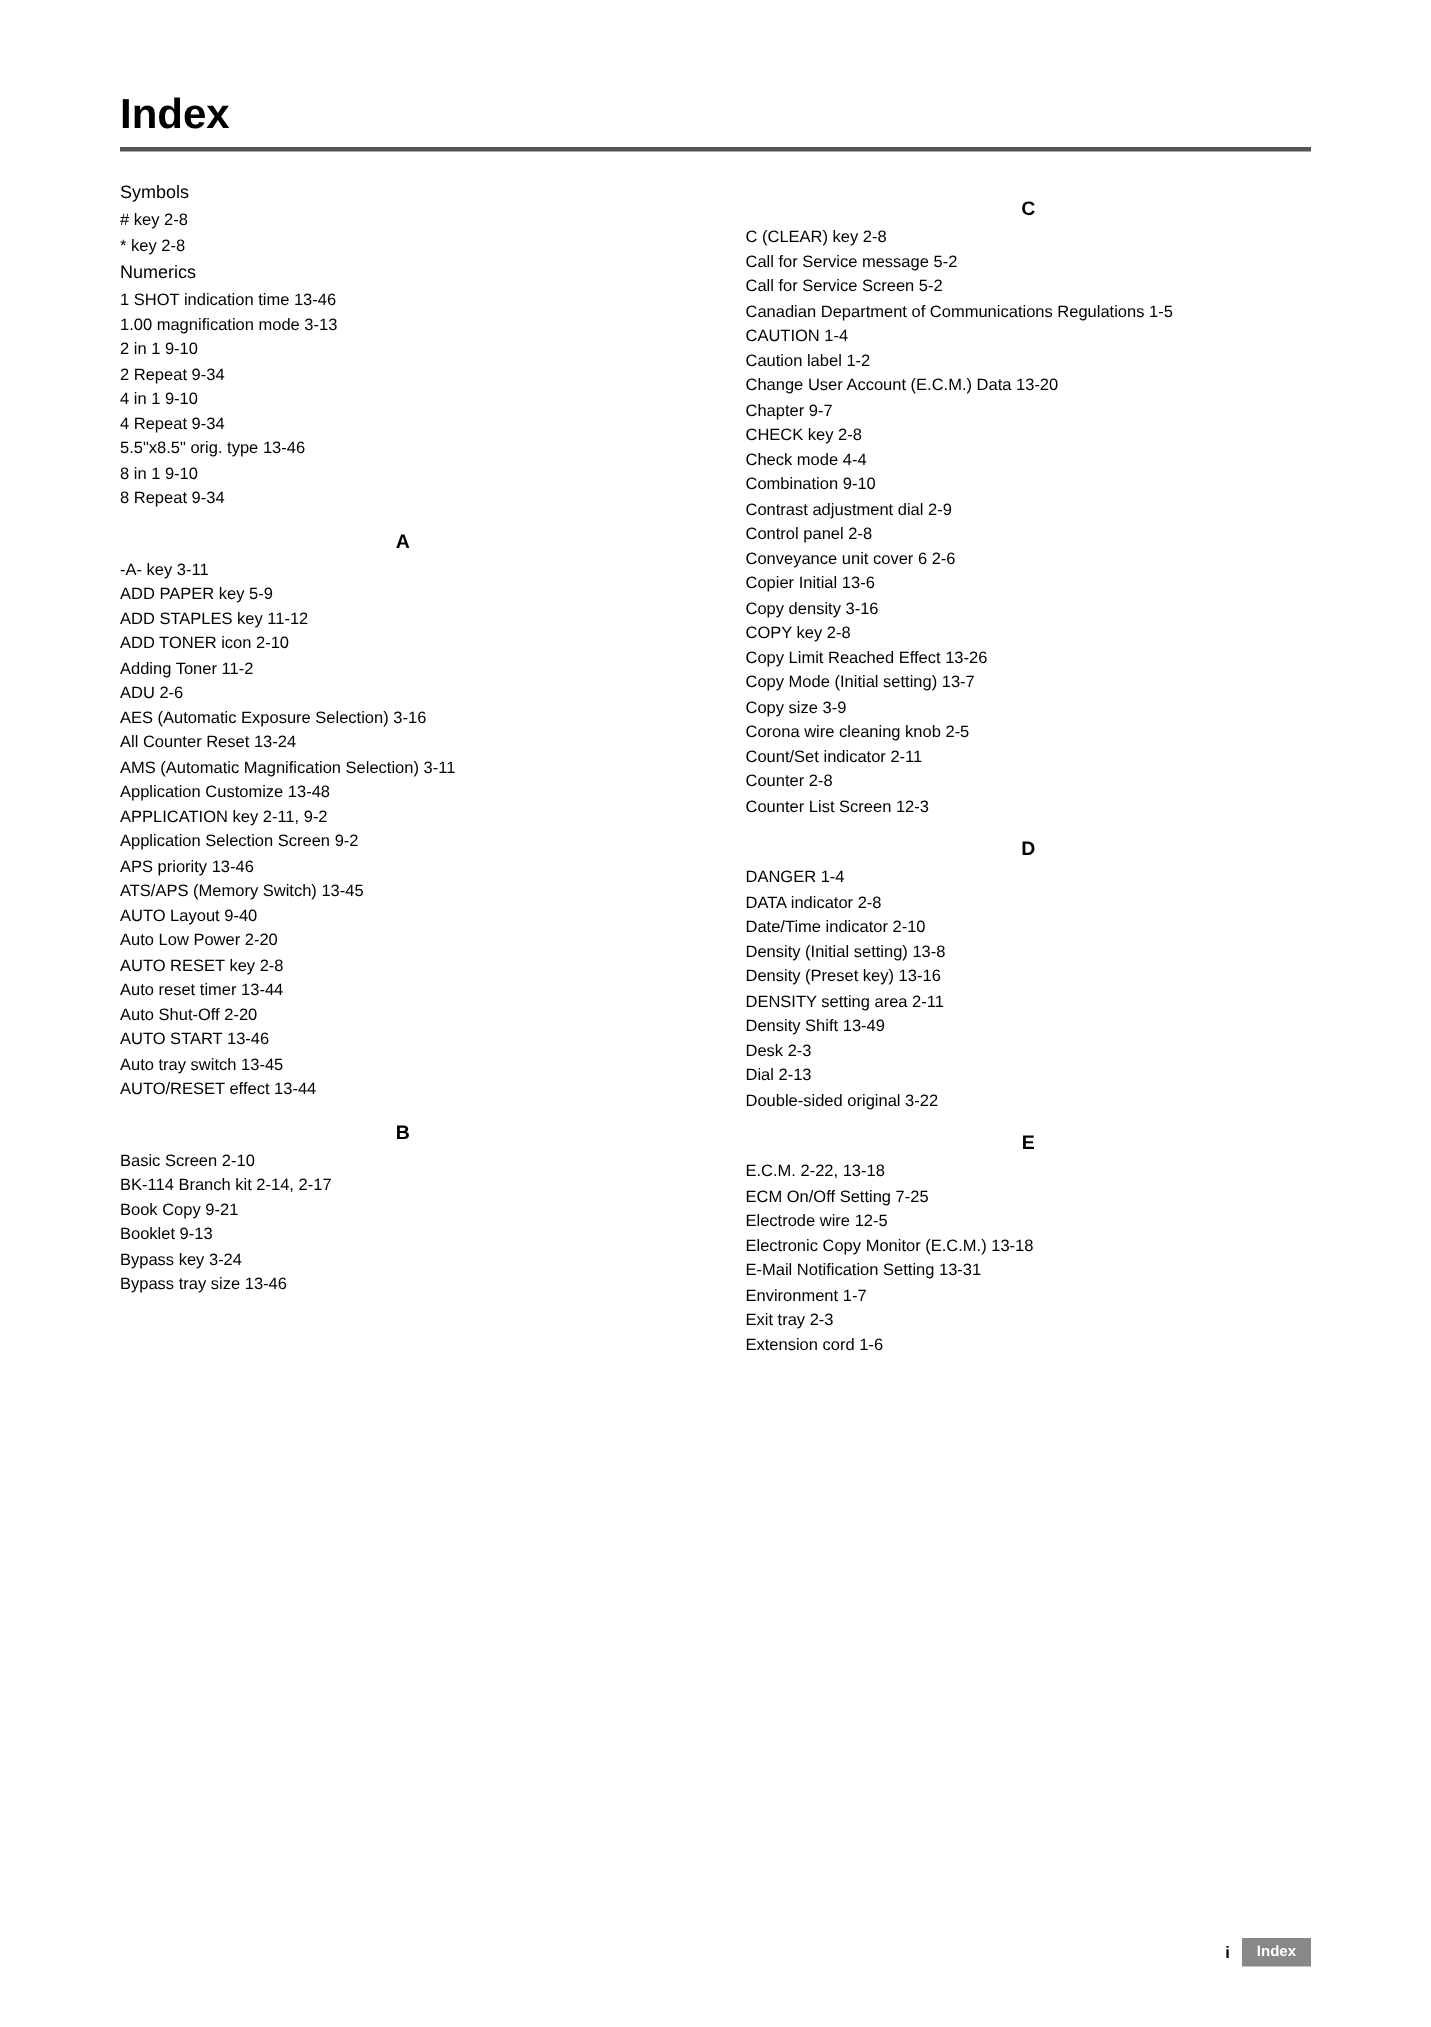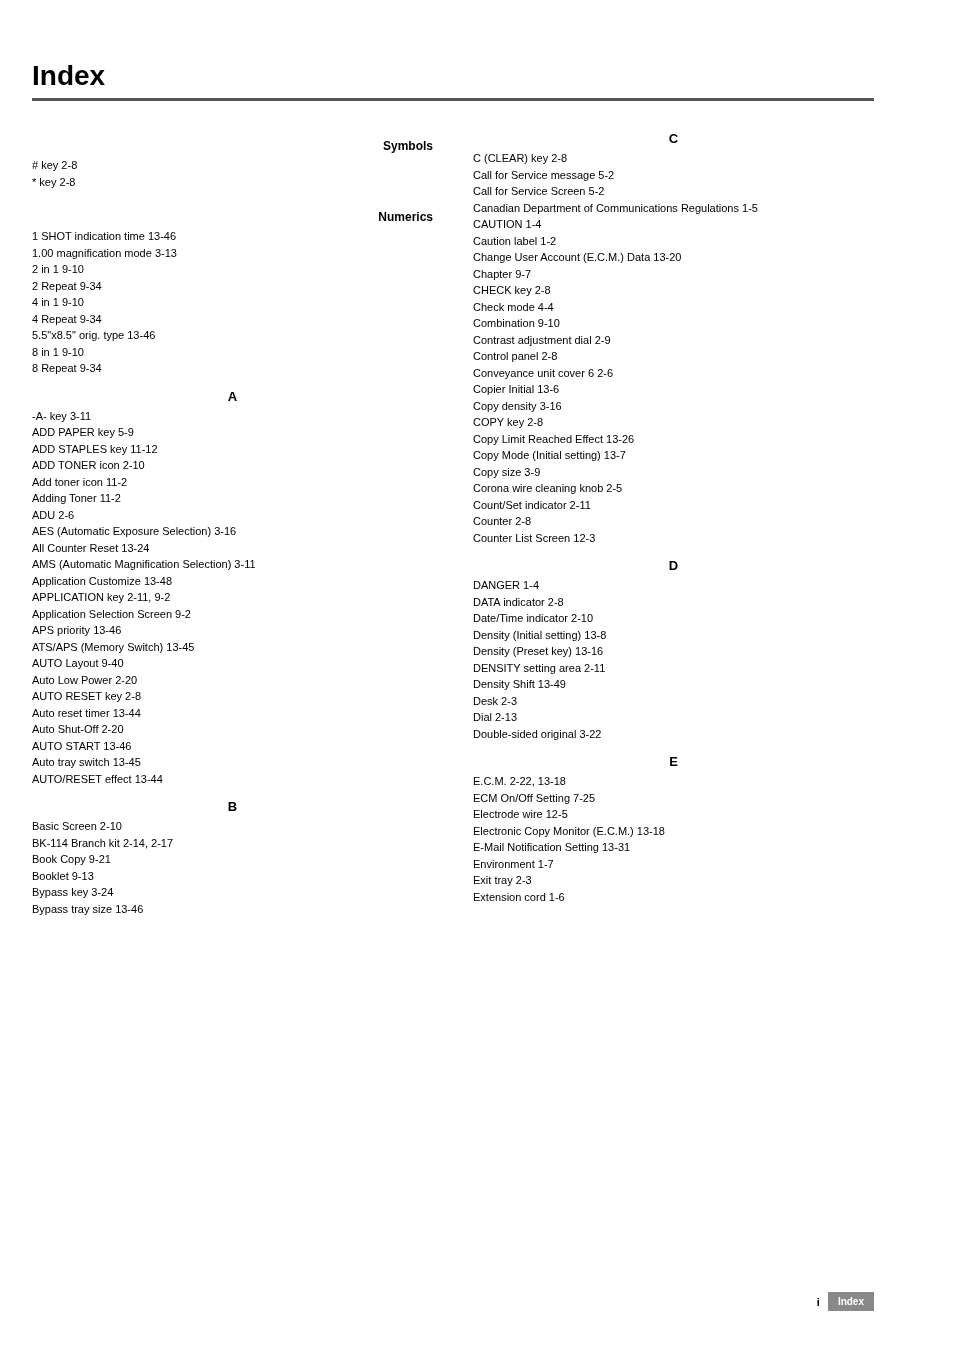--- a/index.html
+++ b/index.html
@@ -14,21 +14,21 @@
       font-size: 11px;
       color: #000000;
       width: 954px;
       min-height: 1351px;
     }
 
     .page {
       width: 954px;
       min-height: 1351px;
       background: #ffffff;
-      padding: 60px 80px 60px 32px;
+      padding: 60px 80px 60px 80px;
       position: relative;
     }
 
     .page-title {
       font-size: 28px;
       font-weight: bold;
       margin-bottom: 6px;
       font-family: Arial, Helvetica, sans-serif;
     }
 
@@ -46,24 +46,24 @@
     .col-left {
       flex: 1;
     }
 
     .col-right {
       flex: 1;
     }
 
     .section-header {
       font-size: 12px;
-      font-weight: bold;
-      text-align: right;
+      font-weight: normal;
+      text-align: left;
       margin-bottom: 4px;
-      margin-top: 20px;
+      margin-top: 2px;
     }
 
     .index-entry {
       font-size: 11px;
       line-height: 1.5;
       display: block;
     }
 
     .letter-header {
       font-size: 13px;
@@ -126,21 +126,20 @@
         <span class="index-entry">8 in 1 9-10</span>
         <span class="index-entry">8 Repeat 9-34</span>
       </div>
 
       <div class="section">
         <div class="letter-header">A</div>
         <span class="index-entry">-A- key 3-11</span>
         <span class="index-entry">ADD PAPER key 5-9</span>
         <span class="index-entry">ADD STAPLES key 11-12</span>
         <span class="index-entry">ADD TONER icon 2-10</span>
-        <span class="index-entry">Add toner icon 11-2</span>
         <span class="index-entry">Adding Toner 11-2</span>
         <span class="index-entry">ADU 2-6</span>
         <span class="index-entry">AES (Automatic Exposure Selection) 3-16</span>
         <span class="index-entry">All Counter Reset 13-24</span>
         <span class="index-entry">AMS (Automatic Magnification Selection) 3-11</span>
         <span class="index-entry">Application Customize 13-48</span>
         <span class="index-entry">APPLICATION key 2-11, 9-2</span>
         <span class="index-entry">Application Selection Screen 9-2</span>
         <span class="index-entry">APS priority 13-46</span>
         <span class="index-entry">ATS/APS (Memory Switch) 13-45</span>

